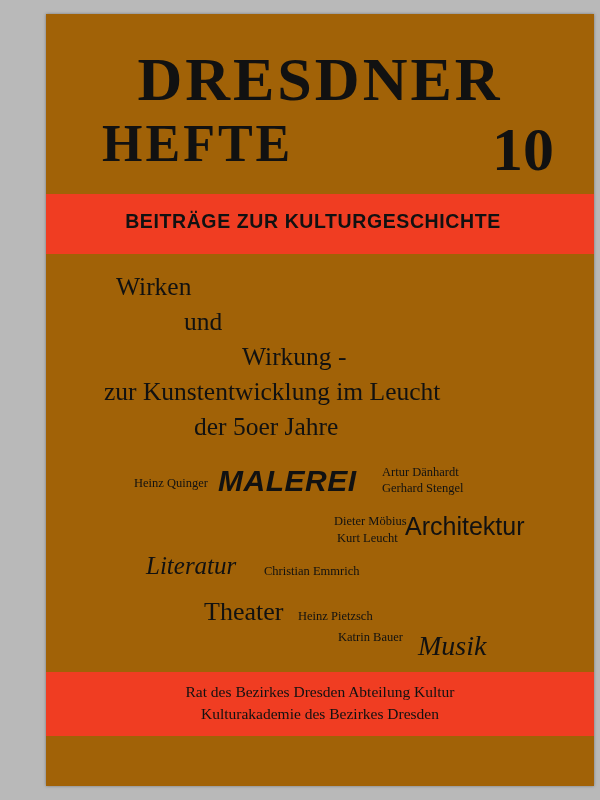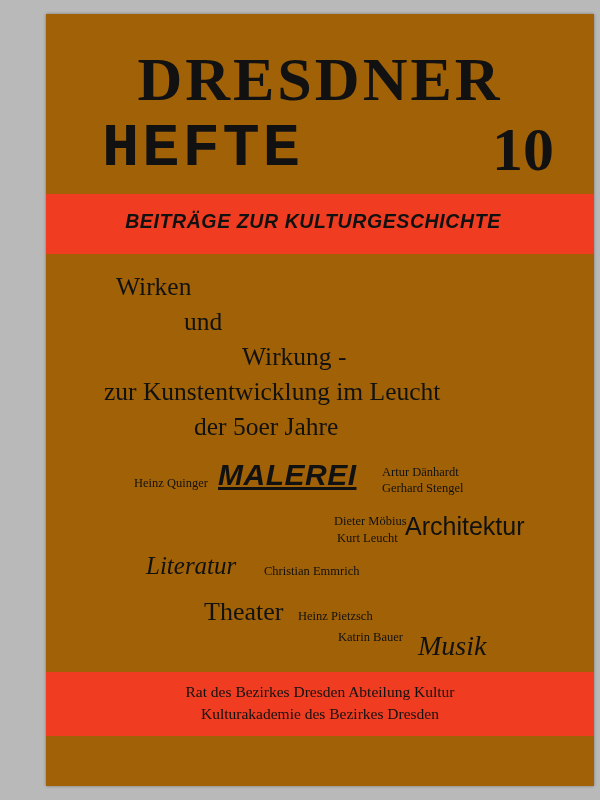--- a/index.html
+++ b/index.html
@@ -48,23 +48,23 @@
   .title-row2 {
     position: absolute;
     left: 0; right: 0;
     top: 104px;
     height: 60px;
   }
   .title-line2 {
     position: absolute;
     left: 56px;
     top: 0;
-    font-family: Liberation Mono, monospace;
-    font-weight: bold;
-    font-size: 62px;
+    font-family: Liberation Serif, serif;
+    font-weight: bold;
+    font-size: 52px;
     letter-spacing: 3px;
     color: #111;
     line-height: 1;
   }
   .issue-number {
     position: absolute;
     right: 40px;
     top: 0;
     font-family: "Liberation Serif", serif;
     font-weight: bold;
@@ -87,21 +87,20 @@
   .subtitle {
     position: absolute;
     left: 0; right: 14px;
     top: 196px;
     text-align: center;
     font-family: "Liberation Sans", sans-serif;
     font-weight: bold;
     font-size: 19.5px;
     letter-spacing: 0.6px;
     color: #111;
-    font-style: italic;
   }
   .red-bar-bottom {
     top: 658px;
     height: 64px;
   }
   .footer {
     position: absolute;
     left: 0; right: 0;
     top: 667px;
     text-align: center;
@@ -162,21 +161,21 @@
     font-size: 26px;
   }
   .disc-musik {
     font-family: "Liberation Serif", serif;
     font-style: italic;
     font-size: 28px;
   }
 
   
   .p-heinz-quinger { left: 88px;  top: 22px; }
-  .p-malerei       { left: 172px; top: 4px; text-decoration: underline; }
+  .p-malerei       { left: 172px; top: 10px; }
   .p-artur         { left: 336px; top: 11px; }
   .p-gerhard       { left: 336px; top: 27px; }
   .p-dieter        { left: 288px; top: 60px; }
   .p-kurt          { left: 291px; top: 77px; }
   .p-architektur   { left: 359px; top: 58px; }
   .p-literatur     { left: 100px; top: 98px; }
   .p-christian     { left: 218px; top: 110px; }
   .p-theater       { left: 158px; top: 143px; }
   .p-heinz-pietzsch{ left: 252px; top: 155px; }
   .p-katrin        { left: 292px; top: 176px; }

